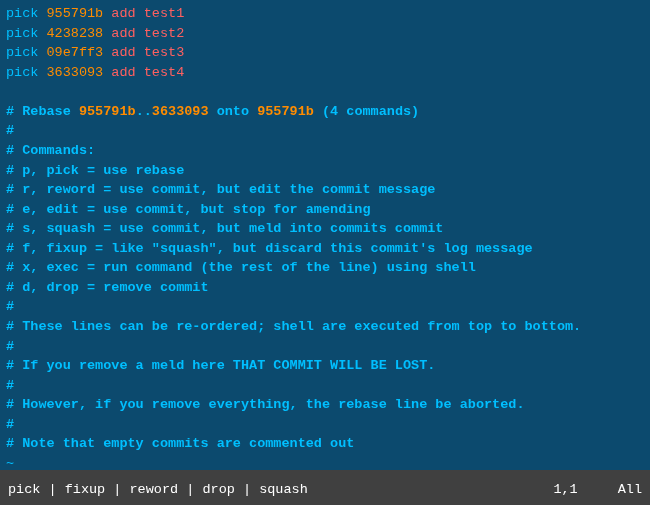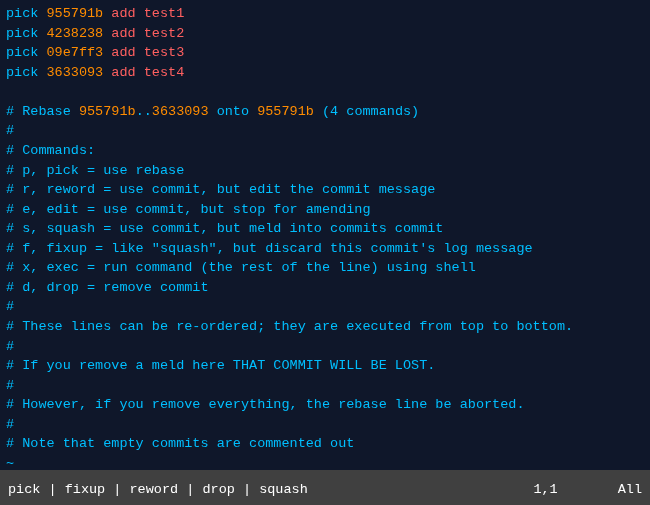--- a/index.html
+++ b/index.html
@@ -12,34 +12,34 @@
       background-color: #0a0a0a;
       font-family: 'Courier New', Courier, monospace;
       font-size: 13.5px;
       line-height: 1.45;
       width: 650px;
       height: 505px;
       overflow: hidden;
     }
 
     #editor {
-      background-color: #0f172a;
+      background-color: #0c4a6e;
       width: 650px;
       height: 470px;
       padding: 4px 6px;
       overflow: hidden;
     }
 
     .line {
       white-space: pre;
       display: block;
     }
 
     .kw-pick    { color: #00bfff; }   
-    .hash-text  { color: #00bfff; }   
+    .hash-text  { color: #00bfff; font-weight: bold; }   
     .sha        { color: #ff8c00; }   
     .msg        { color: #ff6060; }   
 
     #statusbar {
       background-color: #404040;
       color: #ffffff;
       width: 650px;
       height: 40px;
       display: flex;
       align-items: center;
@@ -49,21 +49,21 @@
     }
 
     #statusbar .left {
       flex: 1;
       color: #ffffff;
     }
 
     #statusbar .right {
       color: #ffffff;
       display: flex;
-      gap: 60px;
+      gap: 40px;
     }
 
     .tilde-line {
       color: #00bfff;
     }
   </style>
 </head>
 <body>
 
 <div id="editor">
@@ -76,21 +76,21 @@
   <span class="line"><span class="hash-text">#</span></span>
   <span class="line"><span class="hash-text"># Commands:</span></span>
   <span class="line"><span class="hash-text"># p, pick = use rebase</span></span>
   <span class="line"><span class="hash-text"># r, reword = use commit, but edit the commit message</span></span>
   <span class="line"><span class="hash-text"># e, edit = use commit, but stop for amending</span></span>
   <span class="line"><span class="hash-text"># s, squash = use commit, but meld into commits commit</span></span>
   <span class="line"><span class="hash-text"># f, fixup = like "squash", but discard this commit's log message</span></span>
   <span class="line"><span class="hash-text"># x, exec = run command (the rest of the line) using shell</span></span>
   <span class="line"><span class="hash-text"># d, drop = remove commit</span></span>
   <span class="line"><span class="hash-text">#</span></span>
-  <span class="line"><span class="hash-text"># These lines can be re-ordered; they are executed from top to bottom.</span></span>
+  <span class="line"><span class="hash-text"># These lines can be re-ordered; shell are executed from top to bottom.</span></span>
   <span class="line"><span class="hash-text">#</span></span>
   <span class="line"><span class="hash-text"># If you remove a meld here THAT COMMIT WILL BE LOST.</span></span>
   <span class="line"><span class="hash-text">#</span></span>
   <span class="line"><span class="hash-text"># However, if you remove everything, the rebase line be aborted.</span></span>
   <span class="line"><span class="hash-text">#</span></span>
   <span class="line"><span class="hash-text"># Note that empty commits are commented out</span></span>
   <span class="line tilde-line">~</span>
 
 </div>
 

